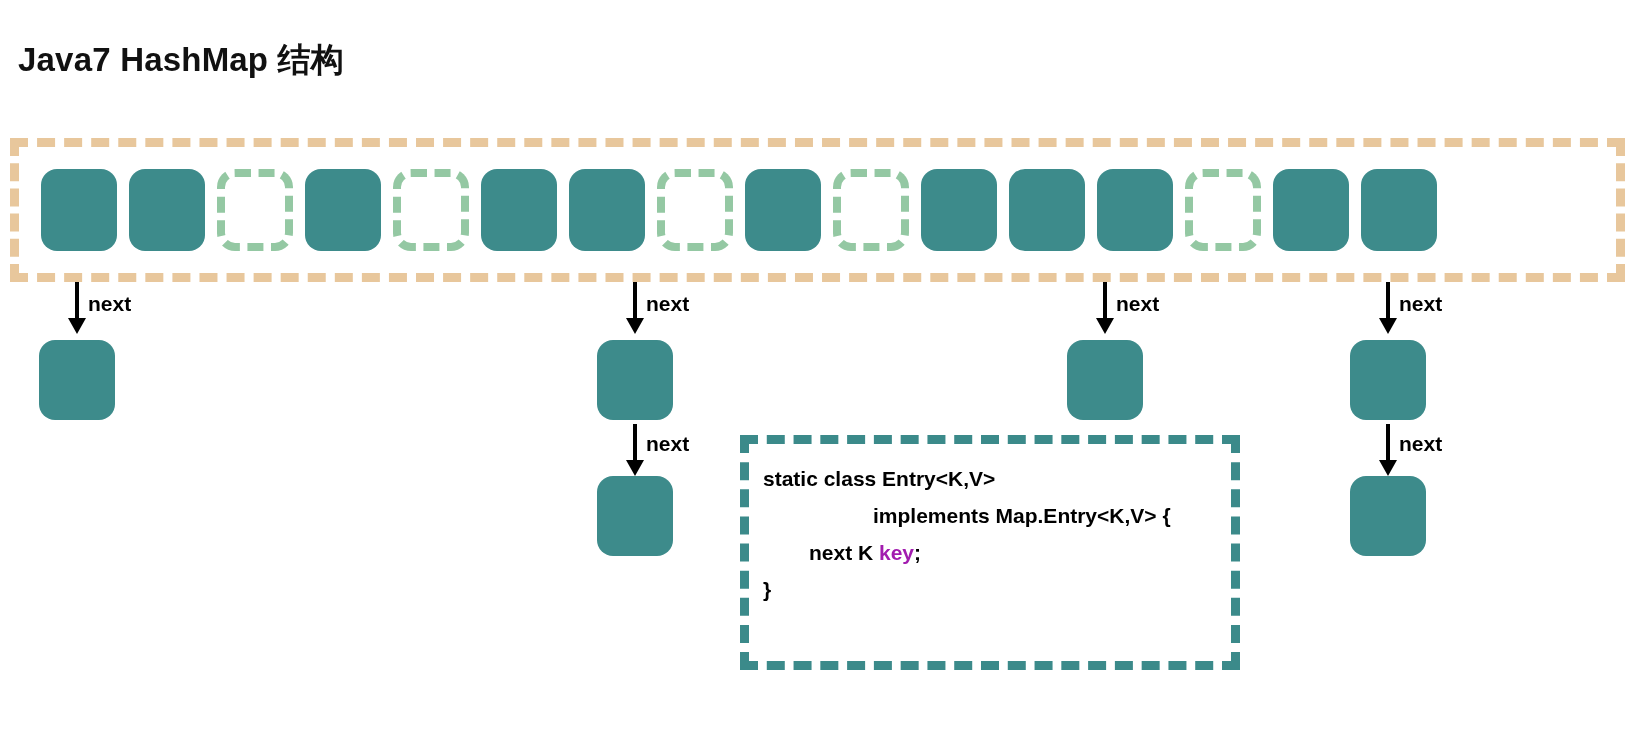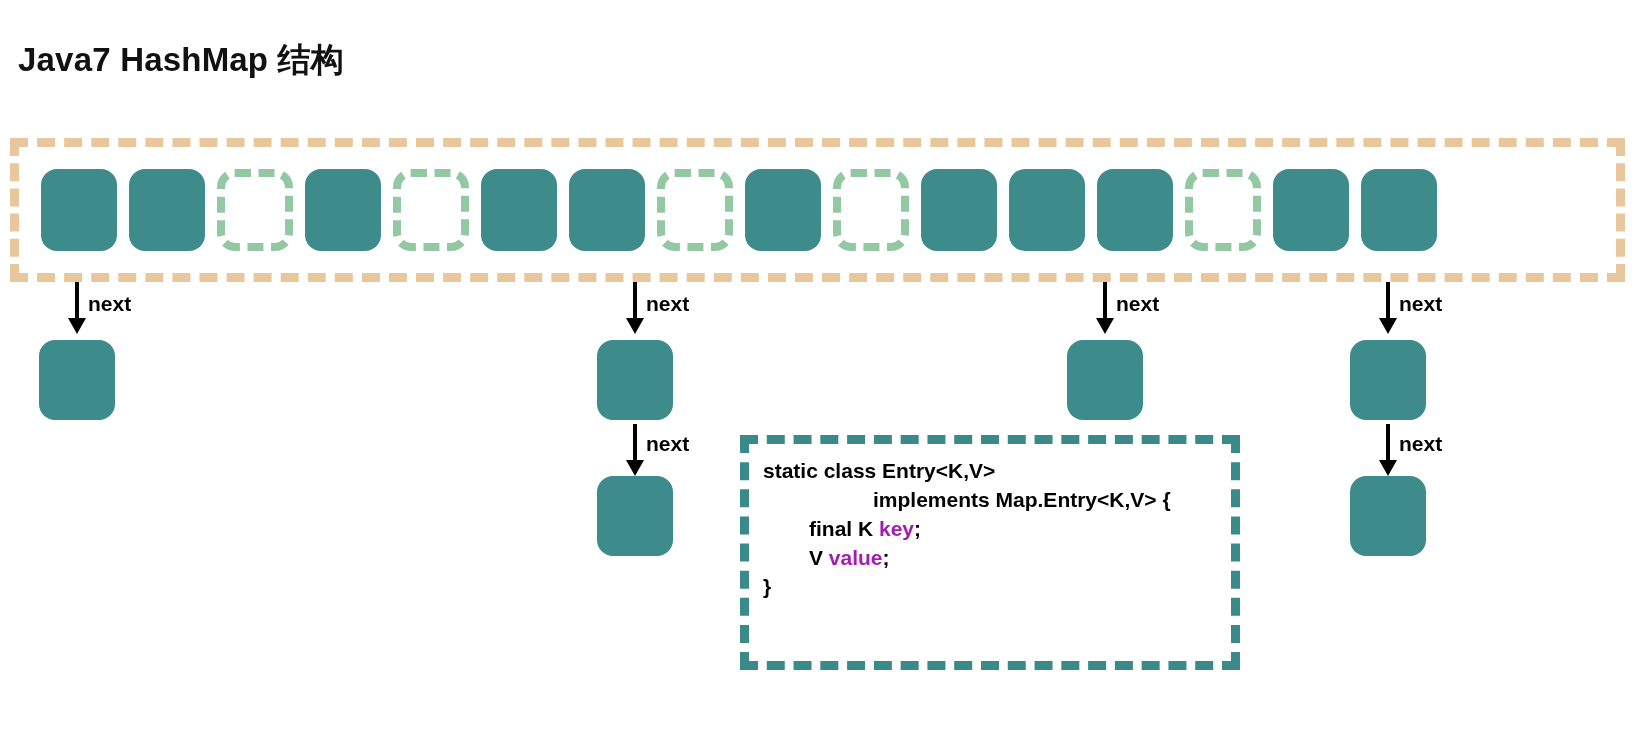--- a/index.html
+++ b/index.html
@@ -114,20 +114,21 @@
     background:#ffffff;
     padding:12px 10px 8px 14px;
   }
   .code-line{
     font-family:"Liberation Sans","DejaVu Sans",sans-serif;
     font-size:21px;
     font-weight:bold;
     color:#000000;
     line-height:29px;
     white-space:pre;
+    margin-top:8px;
   }
   .kw{ color:#a21caf; }
   .indent1{ padding-left:110px; }
   .indent2{ padding-left:46px; }
 </style>
 </head>
 <body>
 
 <div id="stage">
 
@@ -198,19 +199,18 @@
           <div class="lbl">next</div>
         </div>
         <div class="node"></div>
       </div>
     </div>
 
   <div class="code-panel">
     <div id="code-body">
         <div class="code-line"><span>static class Entry&lt;K,V&gt;</span></div>
         <div class="code-line indent1"><span>implements Map.Entry&lt;K,V&gt; {</span></div>
-        <div class="code-line indent2"><span>final K </span><span class="kw">key</span><span>;</span></div>
-        <div class="code-line indent2"><span>V </span><span class="kw">value</span><span>;</span></div>
+        <div class="code-line indent2"><span>next K </span><span class="kw">key</span><span>;</span></div>
         <div class="code-line"><span>}</span></div>
       </div>
   </div>
 
 </div>
 
 </body></html>

